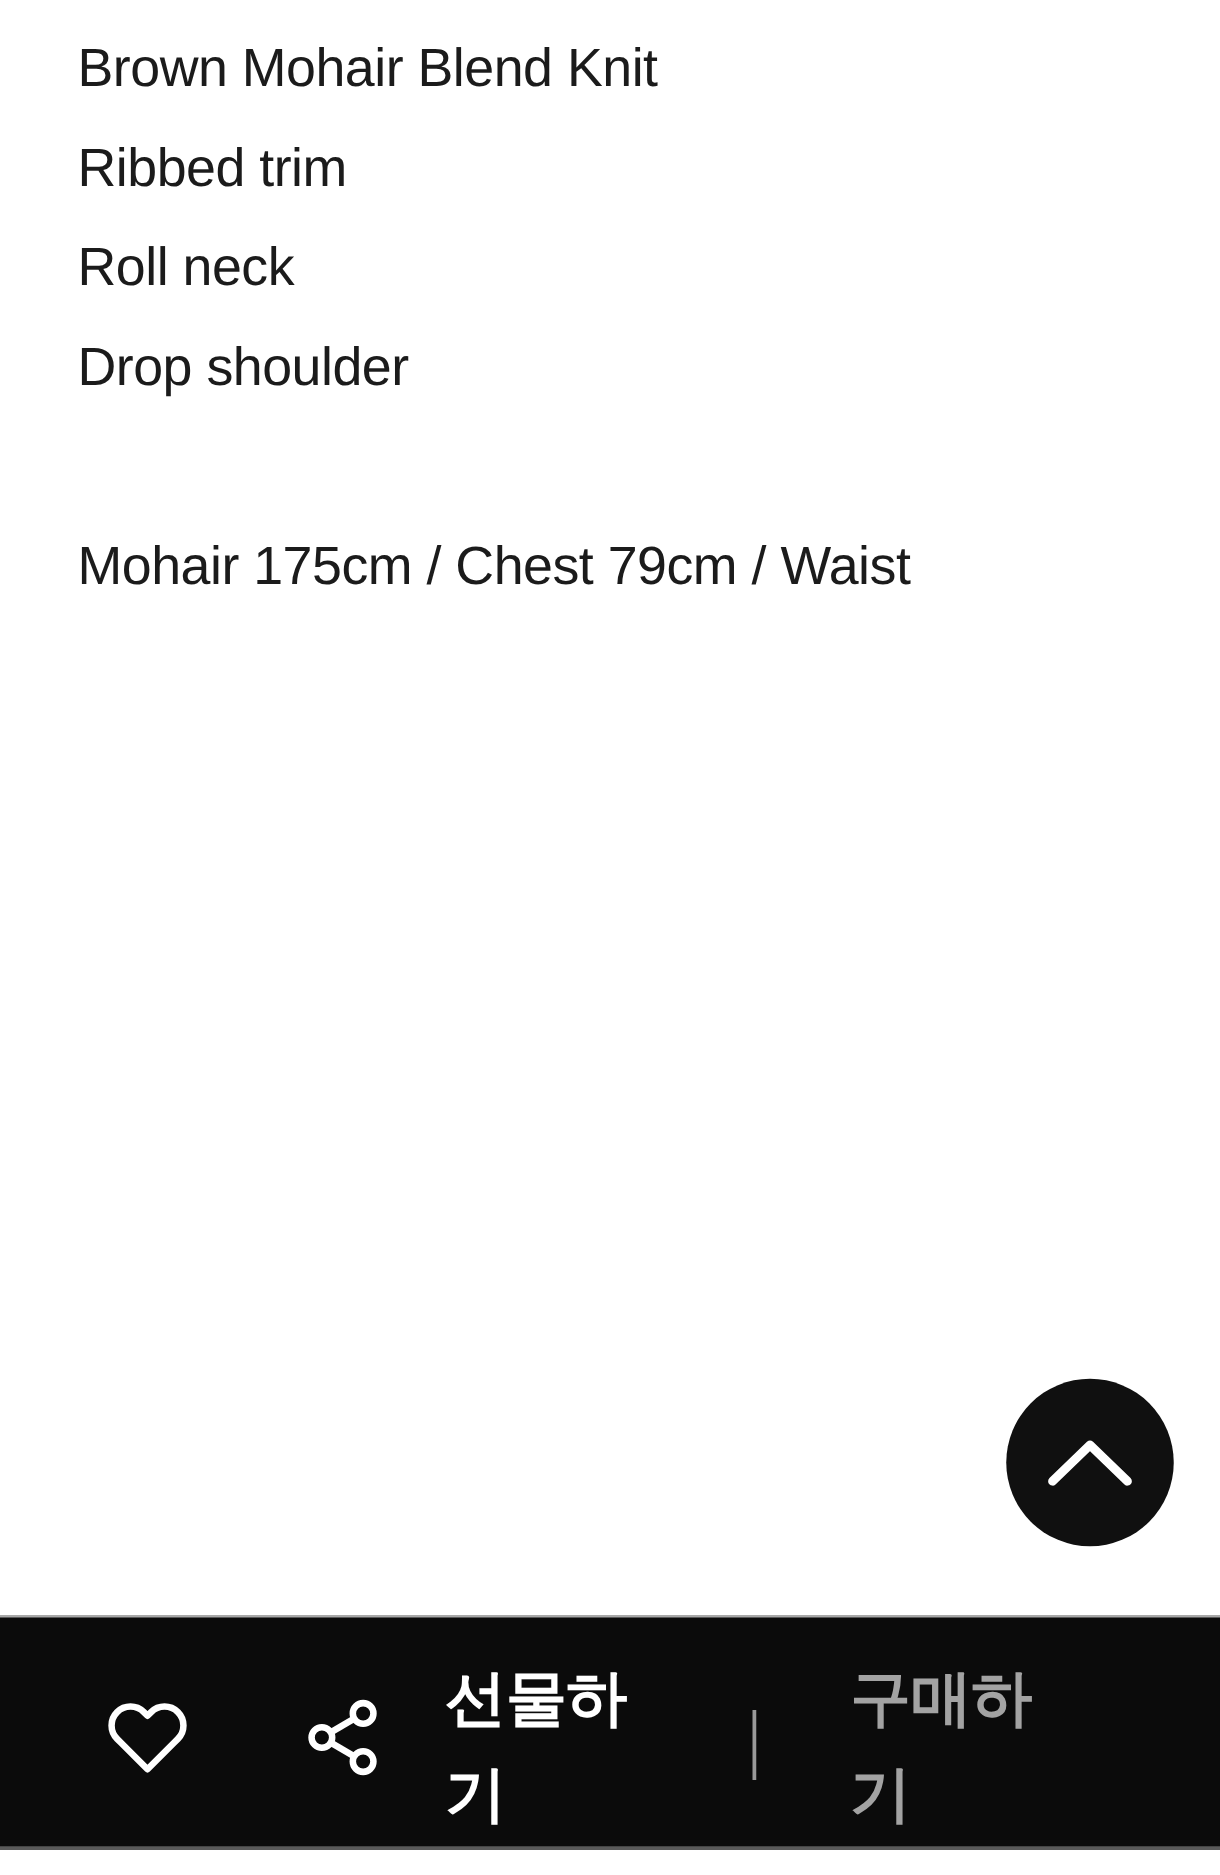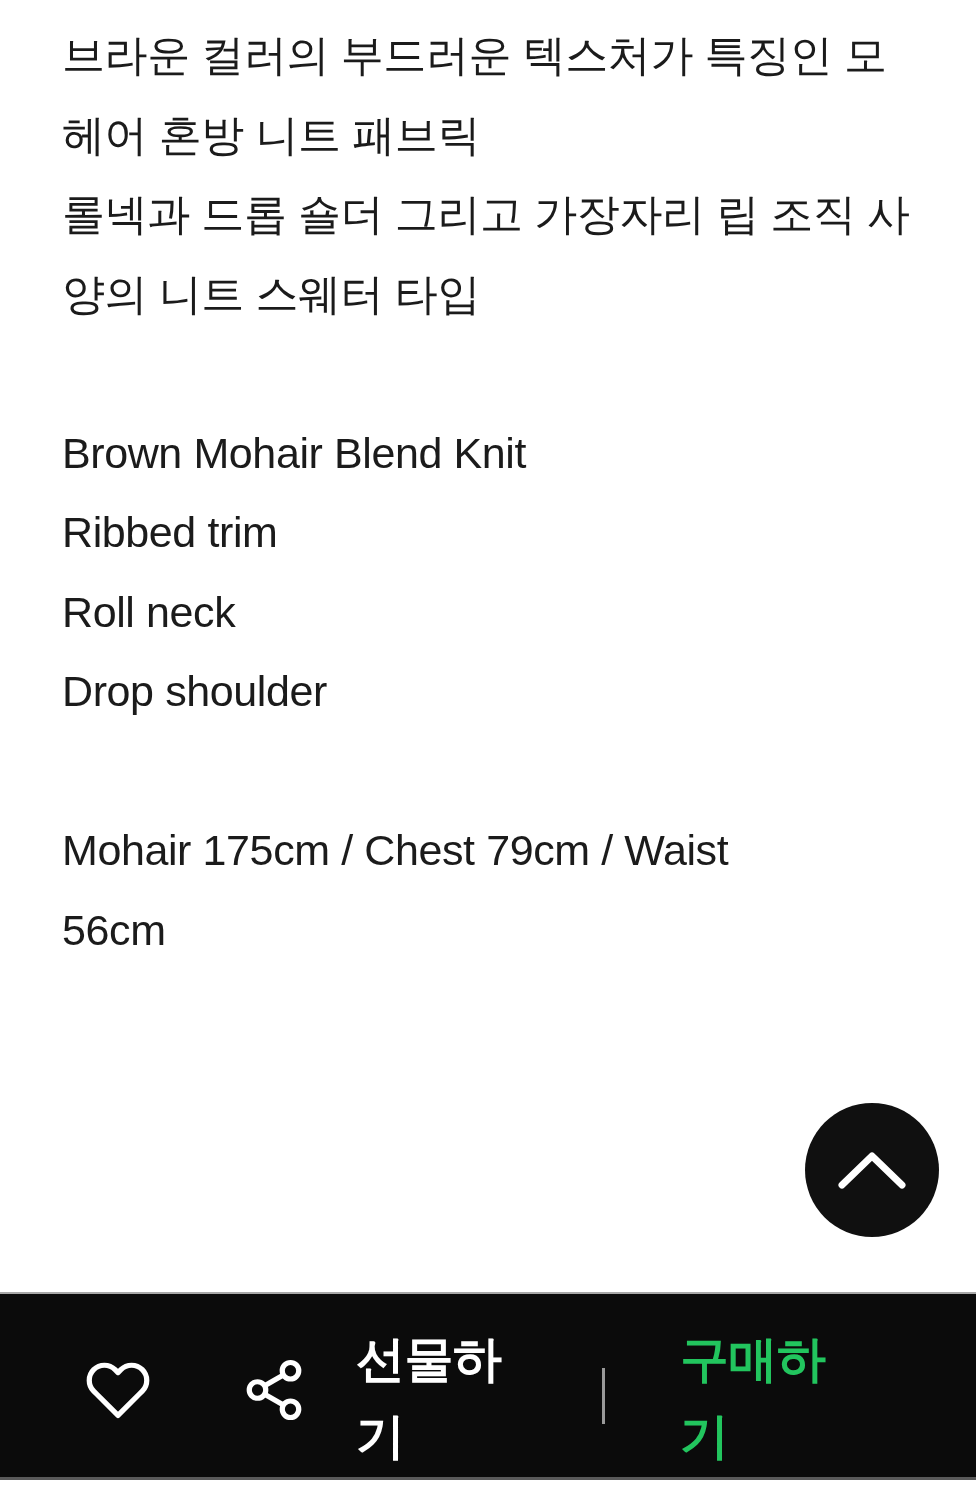--- a/index.html
+++ b/index.html
@@ -88,21 +88,21 @@
   .buy-btn  { left: 680px; width: 240px; }
   .btn-line {
     font-family: "Liberation Sans", sans-serif;
     font-size: 49px;
     line-height: 77px;
     font-weight: 700;
     letter-spacing: -0.5px;
     white-space: nowrap;
   }
   .gift-btn .btn-line { color: #ffffff; }
-  .buy-btn  .btn-line { color: #22c55e; }
+  .buy-btn  .btn-line { color: #a3a3a3; }
 
   .bar-divider {
     position: absolute;
     left: 602px;
     top: 74px;
     width: 3px;
     height: 56px;
     background: #9a9a9a;
   }
   .bottom-edge-line {
@@ -114,34 +114,27 @@
     background: #5a5a5a;
   }
 
   svg { display: block; }
 </style>
 </head>
 <body>
 
 <div class="content">
   <div class="para">
-    <div class="line">브라운 컬러의 부드러운 텍스처가 특징인 모</div>
-    <div class="line">헤어 혼방 니트 패브릭</div>
-    <div class="line">롤넥과 드롭 숄더 그리고 가장자리 립 조직 사</div>
-    <div class="line">양의 니트 스웨터 타입</div>
-  </div>
-  <div class="para">
     <div class="line">Brown Mohair Blend Knit</div>
     <div class="line">Ribbed trim</div>
     <div class="line">Roll neck</div>
     <div class="line">Drop shoulder</div>
   </div>
   <div class="para">
     <div class="line">Mohair 175cm / Chest 79cm / Waist</div>
-    <div class="line">56cm</div>
   </div>
 </div>
 
 <div class="scroll-top">
   <span>
     <svg width="76" height="46" viewBox="0 0 76 46">
       <polyline points="8,38 38,9 68,38" fill="none" stroke="#ffffff" stroke-width="7" stroke-linecap="round" stroke-linejoin="round"></polyline>
     </svg>
   </span>
 </div>

